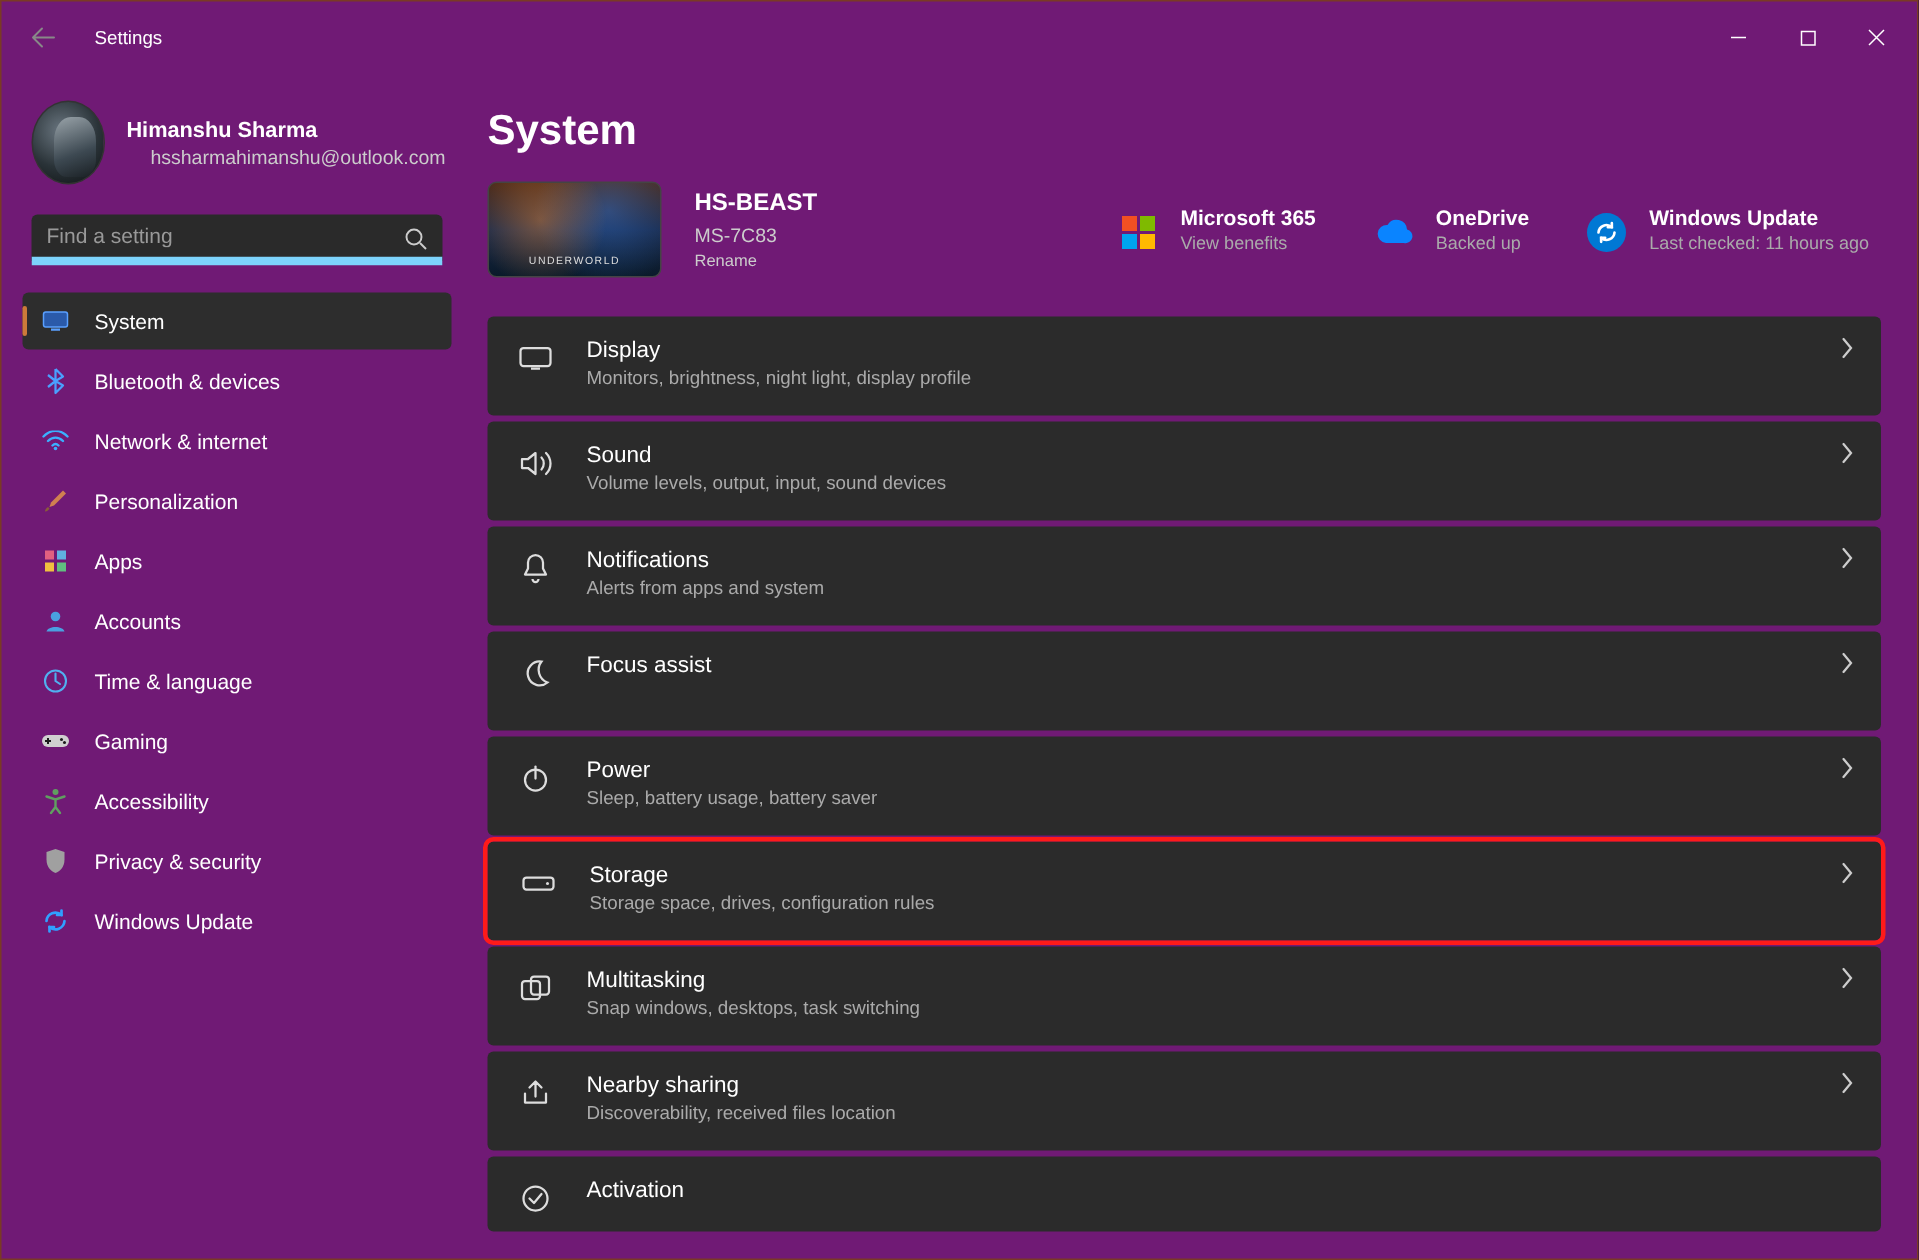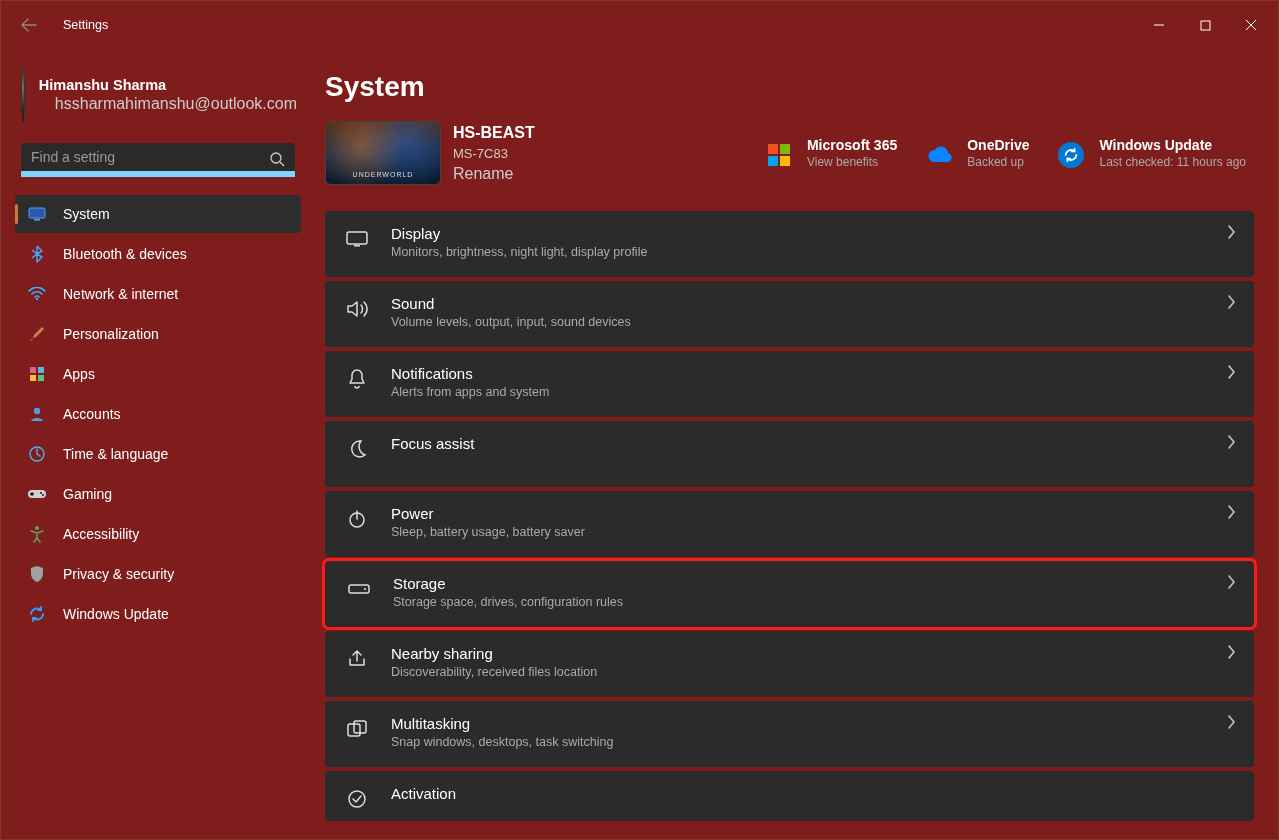--- a/index.html
+++ b/index.html
@@ -1,66 +1,66 @@
 <!DOCTYPE html>
 <html><head>
 <meta charset="utf-8">
 <style>
   * { margin: 0; padding: 0; box-sizing: border-box; font-family: "Segoe UI", -apple-system, sans-serif; }
   html, body { width: 1279px; height: 840px; background:#1c1c1c; color:#fff; overflow:hidden; }
 
   .window {
-    width: 1279px; height: 840px; background:#7f1d1d; position:relative;
+    width: 1279px; height: 840px; background:#701a75; position:relative;
     border:1px solid #7a3a24; 
   }
 
   
   .titlebar { height: 48px; display:flex; align-items:center; justify-content:space-between; padding:0 4px 0 8px;}
   .titlebar-left { display:flex; align-items:center; gap:14px; }
   .back-btn { width:40px; height:40px; display:flex; align-items:center; justify-content:center; color:#888; border-radius:4px;}
   .app-title { font-size:12.5px; color:#fff;}
   .win-controls { display:flex; }
   .win-btn { width:46px; height:32px; display:flex; align-items:center; justify-content:center; color:#fff;}
 
   .body { display:flex; height:calc(100% - 48px); }
 
   
   .sidebar { width:310px; padding:12px 10px 0 14px; display:flex; flex-direction:column; }
   .profile { display:flex; align-items:center; gap:14px; padding:6px 4px 18px 6px; }
   .avatar { width:56px; height:56px; border-radius:50%; background:radial-gradient(circle at 40% 35%, #6a7680 0%, #2a3338 55%, #0d1113 100%); border:1px solid #333; position:relative; overflow:hidden;}
   .avatar::after{content:""; position:absolute; left:14px; top:10px; width:28px; height:40px; background:linear-gradient(160deg,#9aa4aa 0%, #3d4952 60%, #1a2024 100%); border-radius:40% 40% 30% 30%; filter:blur(.3px);}
   .profile-name { font-size:14.5px; font-weight:600; color:#fff;}
-  .profile-email { font-size:16px; color:#ccc; margin-top:2px;margin-left:16px;}
+  .profile-email { font-size:13px; color:#ccc; margin-top:2px;margin-left:16px;}
 
   .search { position:relative; margin:2px 6px 18px 6px; }
   .search input { width:100%; height:34px; background:#2a2a2a; border:none; border-bottom:6px solid #7dd3fc; color:#fff; padding:0 36px 0 10px; font-size:14px; border-radius:4px 4px 0 0;}
   .search input::placeholder{color:#999;}
   .search .sicon{position:absolute; right:10px; top:8px; color:#ccc;}
 
   .nav { display:flex; flex-direction:column; gap:2px; }
   .nav-item { display:flex; align-items:center; gap:16px; height:38px; padding:0 12px; border-radius:4px; font-size:14px; color:#fff; position:relative;}
   .nav-item .nicon{ width:20px; height:20px; display:flex; align-items:center; justify-content:center;}
   .nav-item.active{ background:#2d2d2d;}
   .nav-item.active::before{ content:""; position:absolute; left:0; top:9px; bottom:9px; width:3px; background:#cc7a3a; border-radius:2px;}
 
   
   .main { flex:1; overflow-y:auto; padding:18px 24px 0 14px; position:relative;}
   .main::-webkit-scrollbar{width:8px;}
   .main::-webkit-scrollbar-thumb{background:#4a4a4a; border-radius:4px;}
   .main::-webkit-scrollbar-track{background:#1c1c1c;}
 
   .page-title { font-size:28px; font-weight:600; margin:4px 0 18px 0;}
 
-  .header-row { display:flex; align-items:center; gap:12px; margin-bottom:26px; flex-wrap:nowrap;}
+  .header-row { display:flex; align-items:center; gap:22px; margin-bottom:26px; flex-wrap:nowrap;}
   .device-thumb { width:116px; height:64px; border-radius:6px; border:1px solid #444; background:linear-gradient(180deg,#4a2a1a 0%, #1a2a4a 50%, #0a1a2a 100%); position:relative; overflow:hidden;}
   .device-thumb::before{content:""; position:absolute; inset:0; background:radial-gradient(circle at 30% 40%, rgba(255,150,60,.4), transparent 50%), radial-gradient(circle at 70% 30%, rgba(60,140,255,.35), transparent 55%);}
   .device-thumb::after{content:"UNDERWORLD"; position:absolute; bottom:6px; left:0; right:0; text-align:center; font-size:7px; letter-spacing:1px; color:#ddd;}
   .device-info .dname{font-size:16px; font-weight:600;}
   .device-info .dmodel{font-size:13px; color:#ccc; margin-top:4px;}
-  .device-info .drename{font-size:16px; color:#ccc; margin-top:4px;}
+  .device-info .drename{font-size:11px; color:#ccc; margin-top:4px;}
 
   .header-spacer{flex:1;}
   .header-link{display:flex; align-items:flex-end; gap:14px; padding:4px 8px; border-radius:4px;}
   .hl-icon{width:28px; height:28px; display:flex; align-items:center; justify-content:center;}
   .hl-text .hl-title{font-size:14px; font-weight:600; color:#fff;}
   .hl-text .hl-sub{font-size:12px; color:#aaa; margin-top:2px;}
 
   .cards { display:flex; flex-direction:column; gap:4px; }
   .card { display:flex; align-items:flex-start; gap:20px; background:#2b2b2b; border-radius:4px; padding:14px 18px; min-height:66px; }
   .card .cicon{ width:28px; height:28px; display:flex; align-items:center; justify-content:center; color:#ddd;}
@@ -412,44 +412,44 @@
           <span class="chevron">
               <svg width="10" height="14" viewBox="0 0 10 14">
                 <path d="M3 1l5 6-5 6" stroke="currentColor" stroke-width="1.5" fill="none" stroke-linecap="round"></path>
               </svg>
             </span>
         </div>
 
         <div class="card">
           <span class="cicon">
               <svg width="22" height="20" viewBox="0 0 22 20">
+                <rect x="2" y="5" width="12" height="12" rx="2" stroke="currentColor" stroke-width="1.5" fill="none"></rect>
+                <rect x="8" y="2" width="12" height="12" rx="2" stroke="currentColor" stroke-width="1.5" fill="none"></rect>
+              </svg>
+            </span>
+          <span class="ctext">
+            <div class="ctitle">Multitasking</div>
+            <div class="csub">Snap windows, desktops, task switching</div>
+          </span>
+          <span class="chevron">
+              <svg width="10" height="14" viewBox="0 0 10 14">
+                <path d="M3 1l5 6-5 6" stroke="currentColor" stroke-width="1.5" fill="none" stroke-linecap="round"></path>
+              </svg>
+            </span>
+        </div>
+
+        <div class="card">
+          <span class="cicon">
+              <svg width="22" height="20" viewBox="0 0 22 20">
                 <path d="M4 10v6h14v-6M11 2v10M7 6l4-4 4 4" stroke="currentColor" stroke-width="1.5" fill="none" stroke-linecap="round" stroke-linejoin="round"></path>
               </svg>
             </span>
           <span class="ctext">
             <div class="ctitle">Nearby sharing</div>
             <div class="csub">Discoverability, received files location</div>
-          </span>
-          <span class="chevron">
-              <svg width="10" height="14" viewBox="0 0 10 14">
-                <path d="M3 1l5 6-5 6" stroke="currentColor" stroke-width="1.5" fill="none" stroke-linecap="round"></path>
-              </svg>
-            </span>
-        </div>
-
-        <div class="card">
-          <span class="cicon">
-              <svg width="22" height="20" viewBox="0 0 22 20">
-                <rect x="2" y="5" width="12" height="12" rx="2" stroke="currentColor" stroke-width="1.5" fill="none"></rect>
-                <rect x="8" y="2" width="12" height="12" rx="2" stroke="currentColor" stroke-width="1.5" fill="none"></rect>
-              </svg>
-            </span>
-          <span class="ctext">
-            <div class="ctitle">Multitasking</div>
-            <div class="csub">Snap windows, desktops, task switching</div>
           </span>
           <span class="chevron">
               <svg width="10" height="14" viewBox="0 0 10 14">
                 <path d="M3 1l5 6-5 6" stroke="currentColor" stroke-width="1.5" fill="none" stroke-linecap="round"></path>
               </svg>
             </span>
         </div>
 
         <div class="card" style="min-height:50px; padding-bottom:6px;">
           <span class="cicon">

